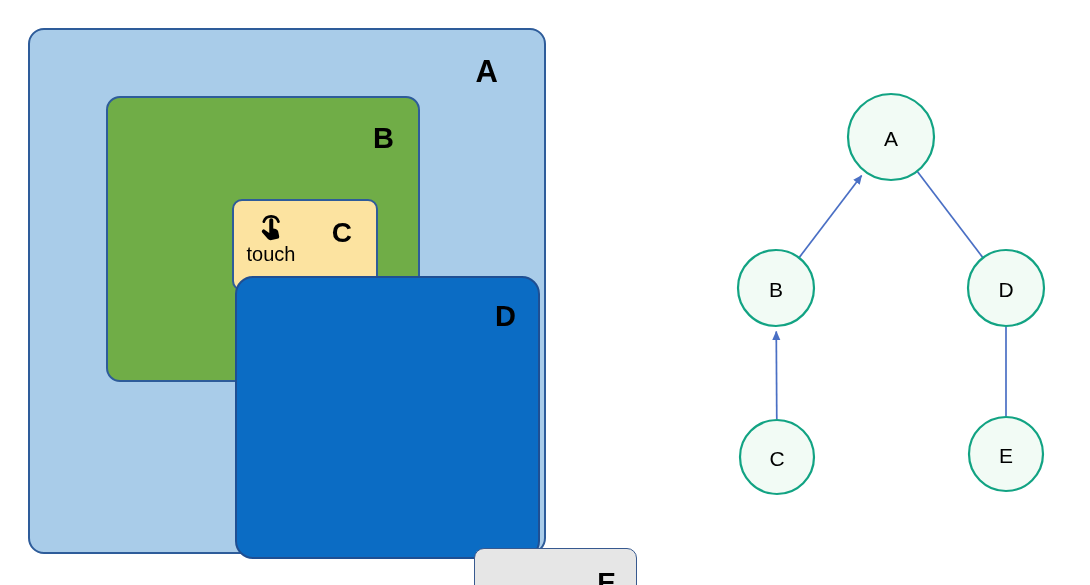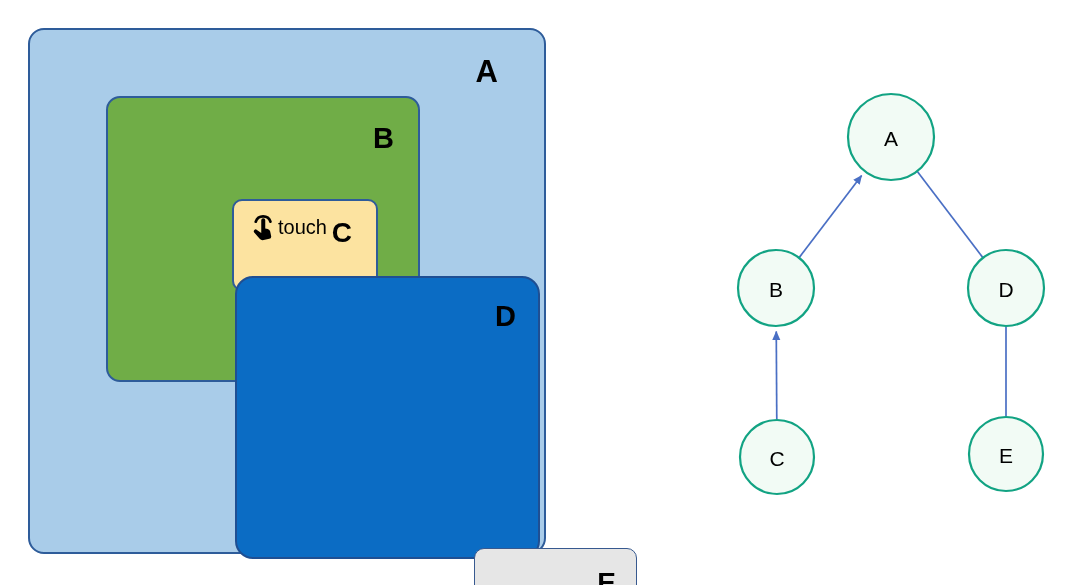--- a/index.html
+++ b/index.html
@@ -89,25 +89,27 @@
     border-radius: 10px;
   }
   #region-e > .region-label {
     right: 20px; top: 20px;
     font-size: 28px;
   }
 
   
   #touch-annotation {
     position: absolute;
-    left: 14px;
+    left: 0;
     top: 8px;
     width: 74px;
     display: flex;
+    flex-direction: column;
     align-items: center;
+    justify-content: flex-end;
   }
   #touch-annotation .touch-glyph {
     display: block;
     width: 30px;
     height: 34px;
     line-height: 0;
   }
   #touch-annotation .touch-caption {
     font-size: 20px;
     color: #000000;

